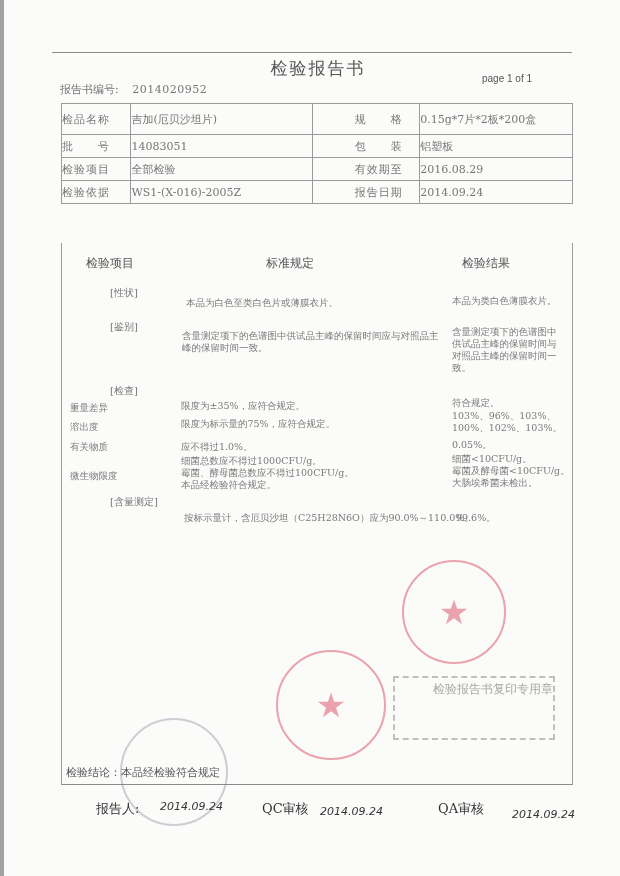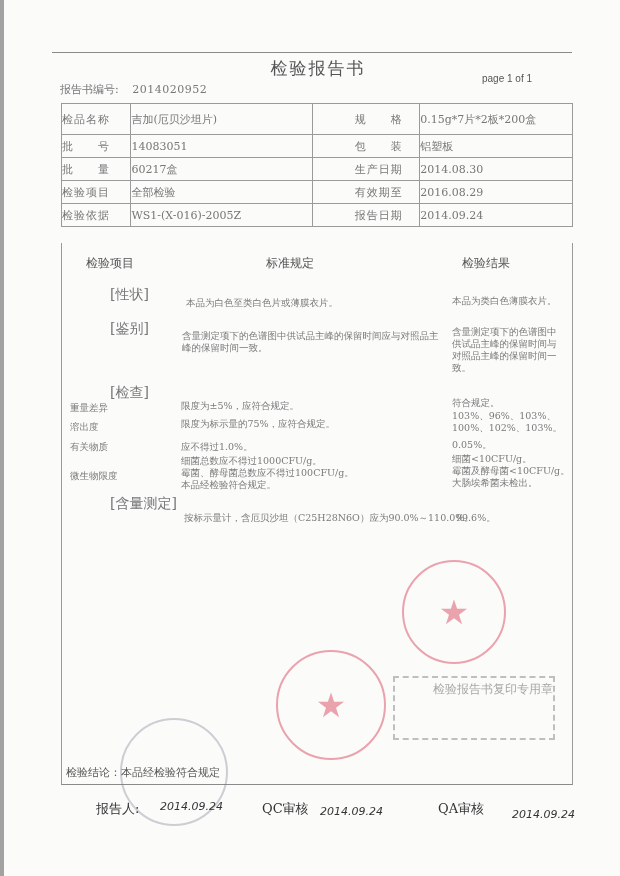--- a/index.html
+++ b/index.html
@@ -29,21 +29,21 @@
   table.info td.v1 { width: 186px; }
   table.info td.k2 { width: 66px; letter-spacing: 1px; padding-left: 42px; }
   table.info td.v2 { width: 156px; margin-left: 12px; }
   table.info tr:first-child td { height: 30px; }
 
   .main-box {
     position: absolute; left: 61px; top: 243px; width: 510px; height: 541px;
     border-left: 1px solid #9a9a9a; border-right: 1px solid #9a9a9a; border-bottom: 1px solid #8a8a8a;
   }
   .hdr { position: absolute; top: 255px; font-size: 12px; color: #555; }
-  .sec { position: absolute; left: 66px; font-size: 14px; color: #777; padding-left: 44px; }
+  .sec { position: absolute; left: 66px; font-size: 10px; color: #777; padding-left: 44px; }
   .cell { position: absolute; font-size: 9.5px; line-height: 12px; color: #7a7a7a; }
 
   .stamp-red {
     position: absolute; border-radius: 50%; border: 2px solid rgba(220,90,110,.55);
     color: rgba(220,90,110,.55);
   }
   .stamp-red .star { position: absolute; left: 50%; top: 50%; transform: translate(-50%,-50%); font-size: 34px; }
   .stamp-gray {
     position: absolute; border-radius: 50%; border: 2px solid rgba(120,120,140,.35);
     color: rgba(120,120,140,.45);
@@ -78,26 +78,20 @@
       <td class="k2">规　　格</td>
       <td class="v2">0.15g*7片*2板*200盒</td>
     </tr>
     <tr>
       <td class="k">批　　号</td>
       <td class="v1">14083051</td>
       <td class="k2">包　　装</td>
       <td class="v2">铝塑板</td>
     </tr>
     <tr>
-      <td class="k">批　　量</td>
-      <td class="v1">60217盒</td>
-      <td class="k2">生产日期</td>
-      <td class="v2">2014.08.30</td>
-    </tr>
-    <tr>
       <td class="k">检验项目</td>
       <td class="v1">全部检验</td>
       <td class="k2">有效期至</td>
       <td class="v2">2016.08.29</td>
     </tr>
     <tr>
       <td class="k">检验依据</td>
       <td class="v1">WS1-(X-016)-2005Z</td>
       <td class="k2">报告日期</td>
       <td class="v2">2014.09.24</td>
@@ -115,21 +109,21 @@
   <div class="cell" style="left:186px; top:297px; width:260px">本品为白色至类白色片或薄膜衣片。</div>
   <div class="cell" style="left:452px; top:295px; width:118px">本品为类白色薄膜衣片。</div>
 
   <div class="sec" style="top:320px">[鉴别]</div>
   <div class="cell" style="left:182px; top:330px; width:260px">含量测定项下的色谱图中供试品主峰的保留时间应与对照品主峰的保留时间一致。</div>
   <div class="cell" style="left:452px; top:326px; width:110px">含量测定项下的色谱图中供试品主峰的保留时间与对照品主峰的保留时间一致。</div>
 
   <div class="sec" style="top:384px">[检查]</div>
 
   <div class="cell" style="left:70px; top:402px">重量差异</div>
-  <div class="cell" style="left:181px; top:400px; width:240px">限度为±5%，应符合规定。</div>
+  <div class="cell" style="left:181px; top:400px; width:240px">限度为±35%，应符合规定。</div>
   <div class="cell" style="left:452px; top:397px; width:118px">符合规定。</div>
 
   <div class="cell" style="left:70px; top:421px">溶出度</div>
   <div class="cell" style="left:181px; top:418px; width:240px">限度为标示量的75%，应符合规定。</div>
   <div class="cell" style="left:452px; top:410px; width:110px">103%、96%、103%、100%、102%、103%。</div>
 
   <div class="cell" style="left:70px; top:441px">有关物质</div>
   <div class="cell" style="left:181px; top:441px; width:240px">应不得过1.0%。</div>
   <div class="cell" style="left:452px; top:439px; width:118px">0.05%。</div>
 

